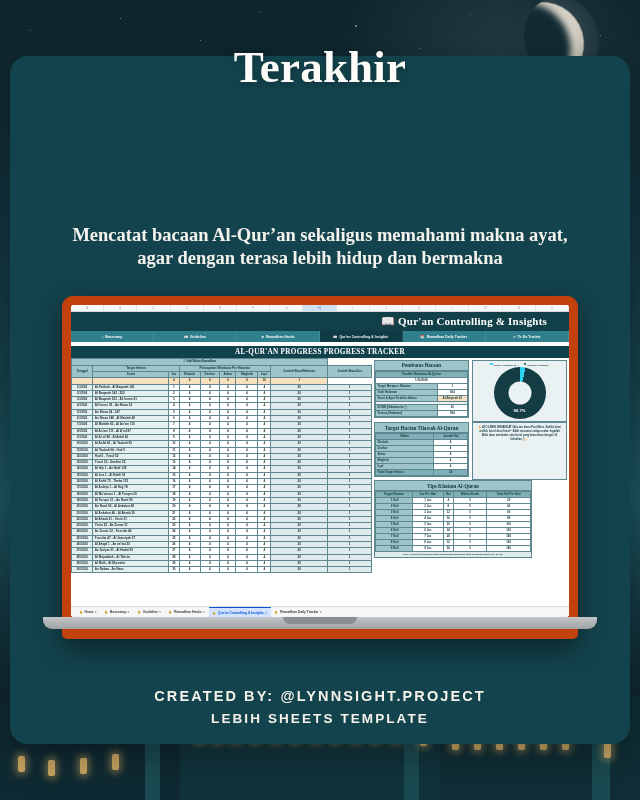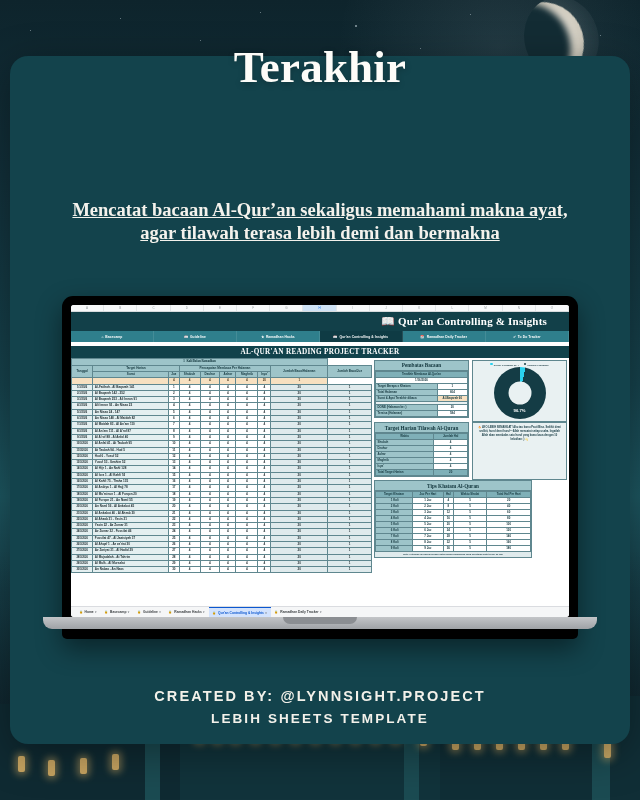--- a/index.html
+++ b/index.html
@@ -61,34 +61,33 @@
     text-align:center;
     font-family:"Liberation Serif", serif;
     font-weight:700;
     font-size:45px;
     line-height:1.06;
     color:#fdfcf8;
     letter-spacing:.2px;
     text-shadow:0 2px 6px rgba(0,0,0,.25);
   }
   .subhead {
-    position:absolute; left:40px; right:40px; top:199px;
+    position:absolute; left:40px; right:40px; top:224px;
     text-align:center;
     font-family:"Liberation Serif", serif;
     font-weight:700;
     font-size:18.5px;
     line-height:1.26;
     color:#f4f2ec;
-    text-decoration:underline;
   }
 
   
   .laptop { position:absolute; left:62px; top:296px; width:516px; }
   .lid {
-    background:#000000; border-radius:11px 11px 5px 5px;
+    background:#c2410c; border-radius:11px 11px 5px 5px;
     padding:9px 9px 10px 9px;
     box-shadow:0 10px 26px rgba(0,0,0,.45);
   }
   .screen { background:#fff; border-radius:3px; overflow:hidden; height:312px; position:relative; }
   .base {
     height:12px; margin:0 -28px; background:linear-gradient(180deg,#c3c5c8,#9fa2a6);
     border-radius:0 0 9px 9px; position:relative;
   }
   .notch {
     position:absolute; left:50%; transform:translateX(-50%); top:0;
@@ -259,21 +258,21 @@
 </div>
 
 <div class="card"></div>
 
 <div class="headline">
   <div>Terakhir</div>
 </div>
 
 <div class="subhead">
   <div>Mencatat bacaan Al-Qur’an sekaligus memahami makna ayat,</div>
-  <div>agar tilawah terasa lebih demi dan bermakna</div>
+  <div>agar dengan terasa lebih hidup dan bermakna</div>
 </div>
 
 <div class="laptop">
   <div class="lid">
     <div class="screen">
 
       <div class="sheet">
 
         <div class="colbar" id="colbar">
             <span class="">A</span>
@@ -320,21 +319,21 @@
               <span>Ramadhan Daily Tracker</span>
             </div>
             <div class="nv">
               <span class="ic">✔</span>
               <span>To Do Tracker</span>
             </div>
           </div>
 
         <div class="whiterow"></div>
 
-        <div class="banner" id="banner">AL-QUR'AN READING PROJECT TRACKER</div>
+        <div class="banner" id="banner">AL-QUR'AN PROGRESS PROGRESS TRACKER</div>
 
         <div class="body">
 
           <div class="leftcol">
             <table class="tbl" id="maintable">
                 <tbody>
                   <tr>
                     <td class="kali" colspan="9">1&nbsp;&nbsp;Kali/Bulan Ramadhan</td>
                   </tr>
                   <tr>

